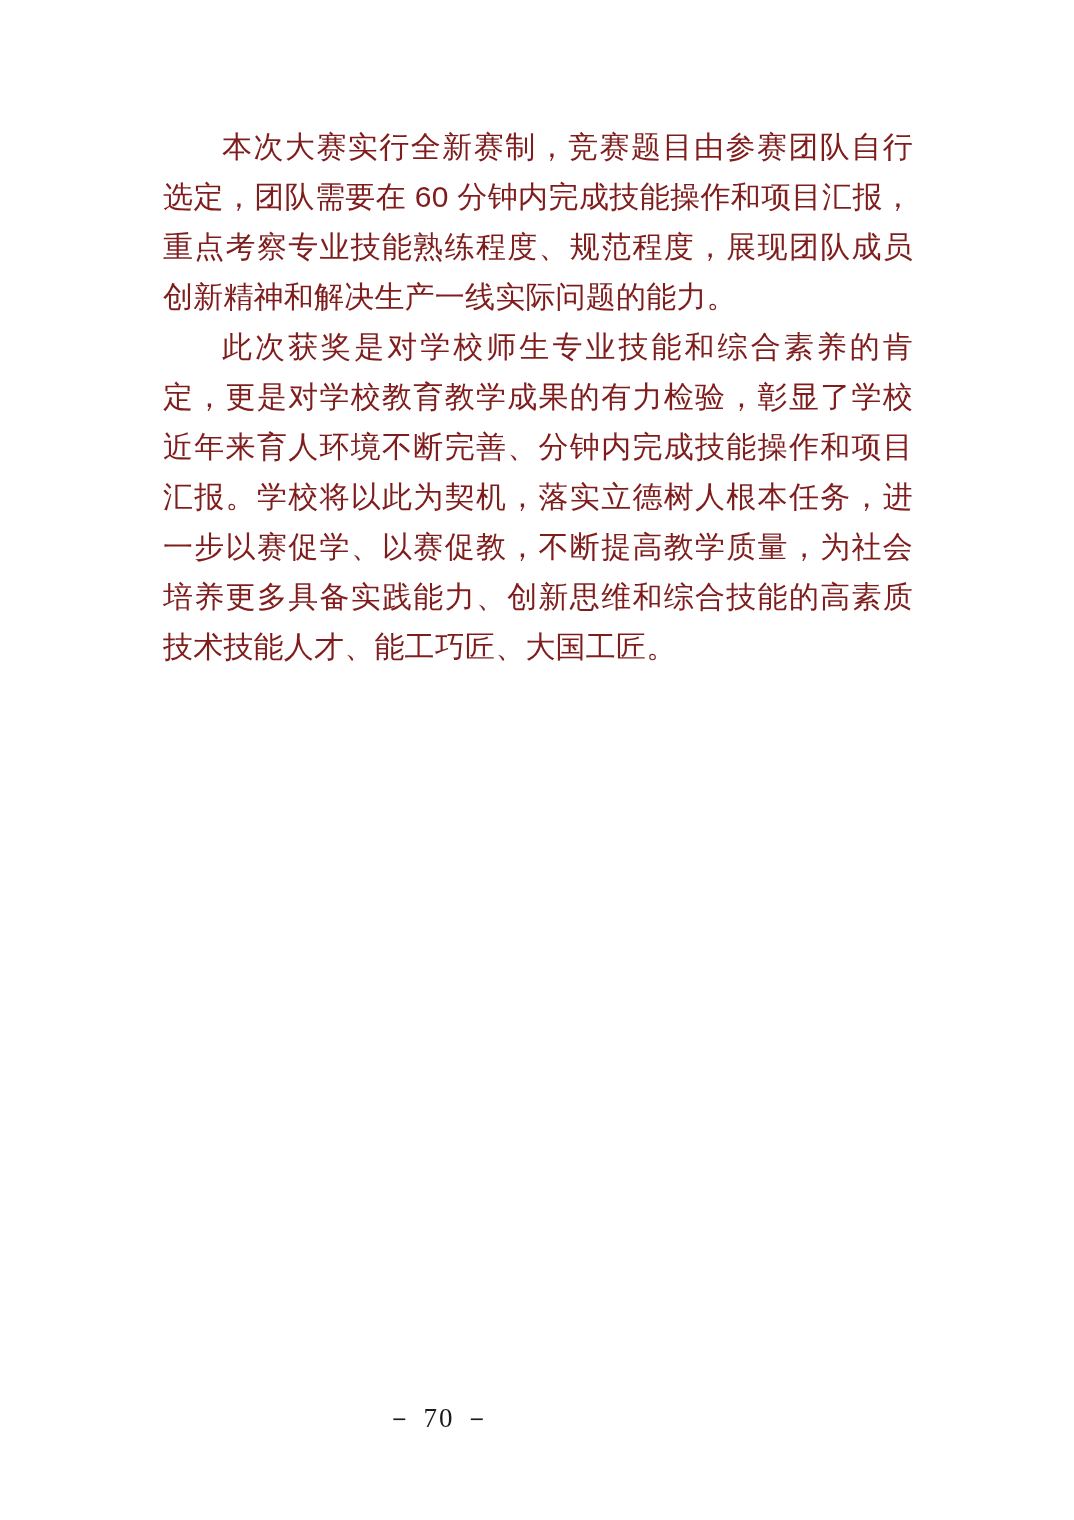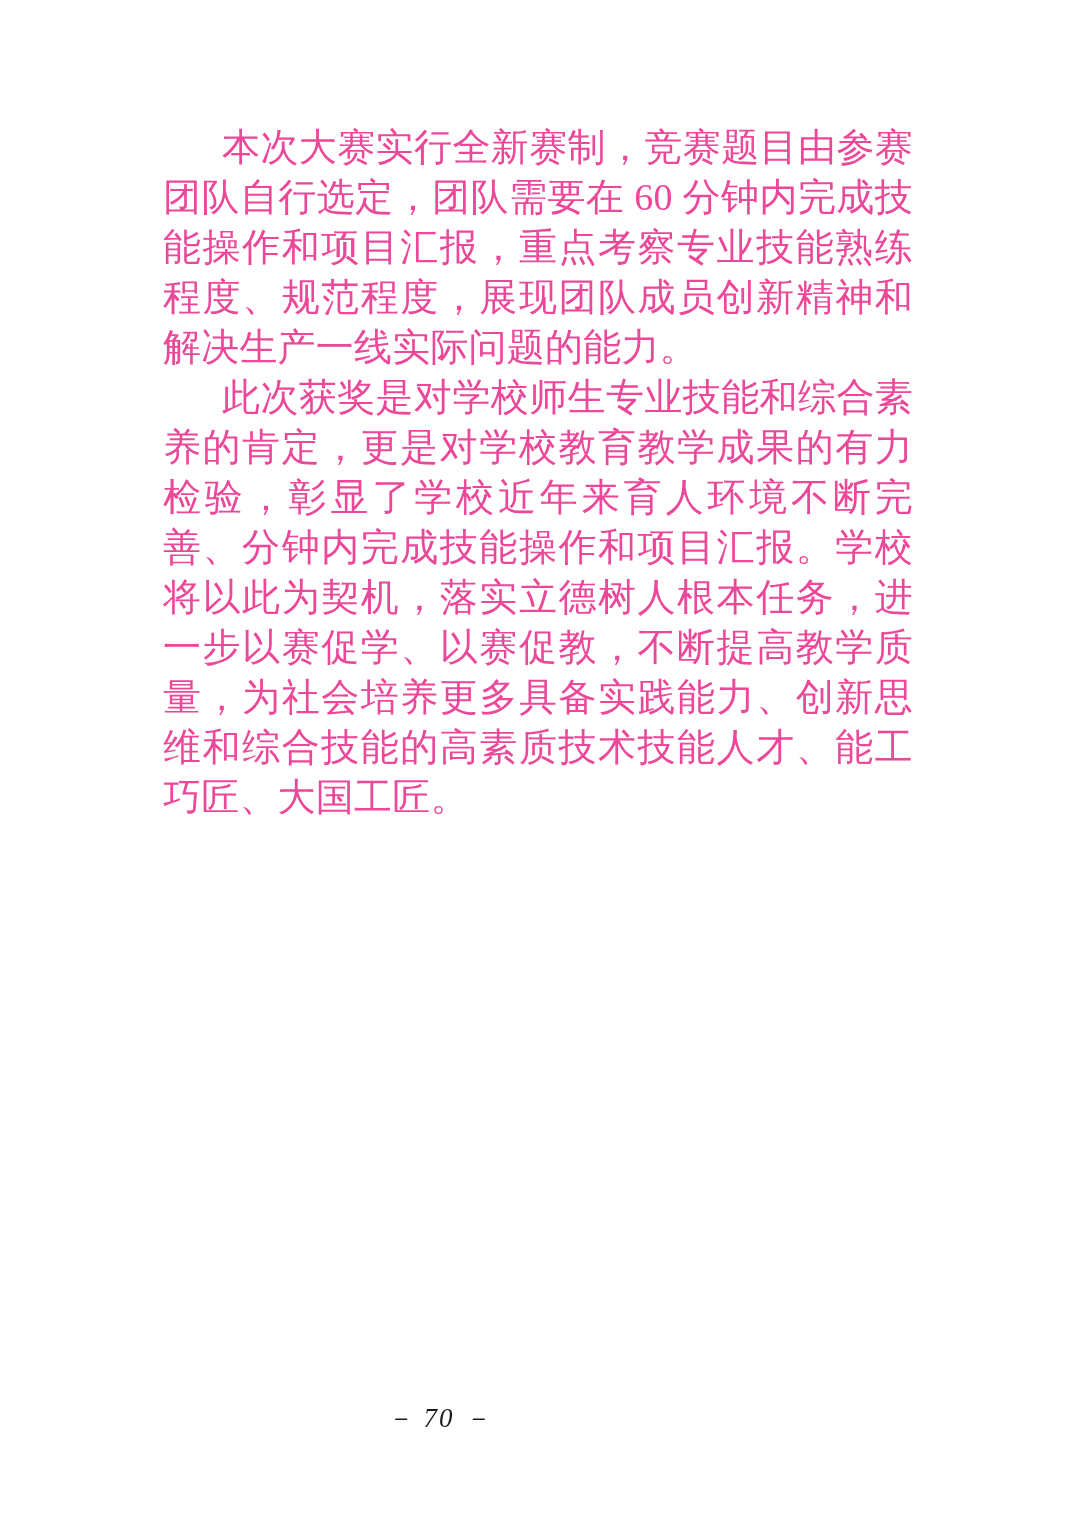--- a/index.html
+++ b/index.html
@@ -16,41 +16,40 @@
     overflow: hidden;
     font-family: "Liberation Serif", serif;
   }
   .content {
     position: absolute;
     left: 163px;
     top: 122px;
     width: 750px;
   }
   .para {
-    font-family: Liberation Serif, serif;
-    font-size: 38px;
+    font-family: Liberation Sans, sans-serif;
+    font-size: 30px;
     line-height: 50px;
-    color: #ec4899;
+    color: #7f1d1d;
     text-align: justify;
     text-justify: inter-ideograph;
     text-indent: 59px;
     margin: 0 0 0 0;
     letter-spacing: 0.2px;
     font-weight: 400;
   }
   .para + .para {
     margin-top: 0px;
   }
   .footer {
     position: absolute;
     left: 0;
     top: 1400px;
     width: 878px;
     text-align: center;
-    font-style: italic;
   }
   .page-number {
     display: inline-block;
     font-family: "Liberation Serif", serif;
     font-size: 27px;
     color: #1b1b1b;
     letter-spacing: 2px;
   }
 </style>
 </head>

